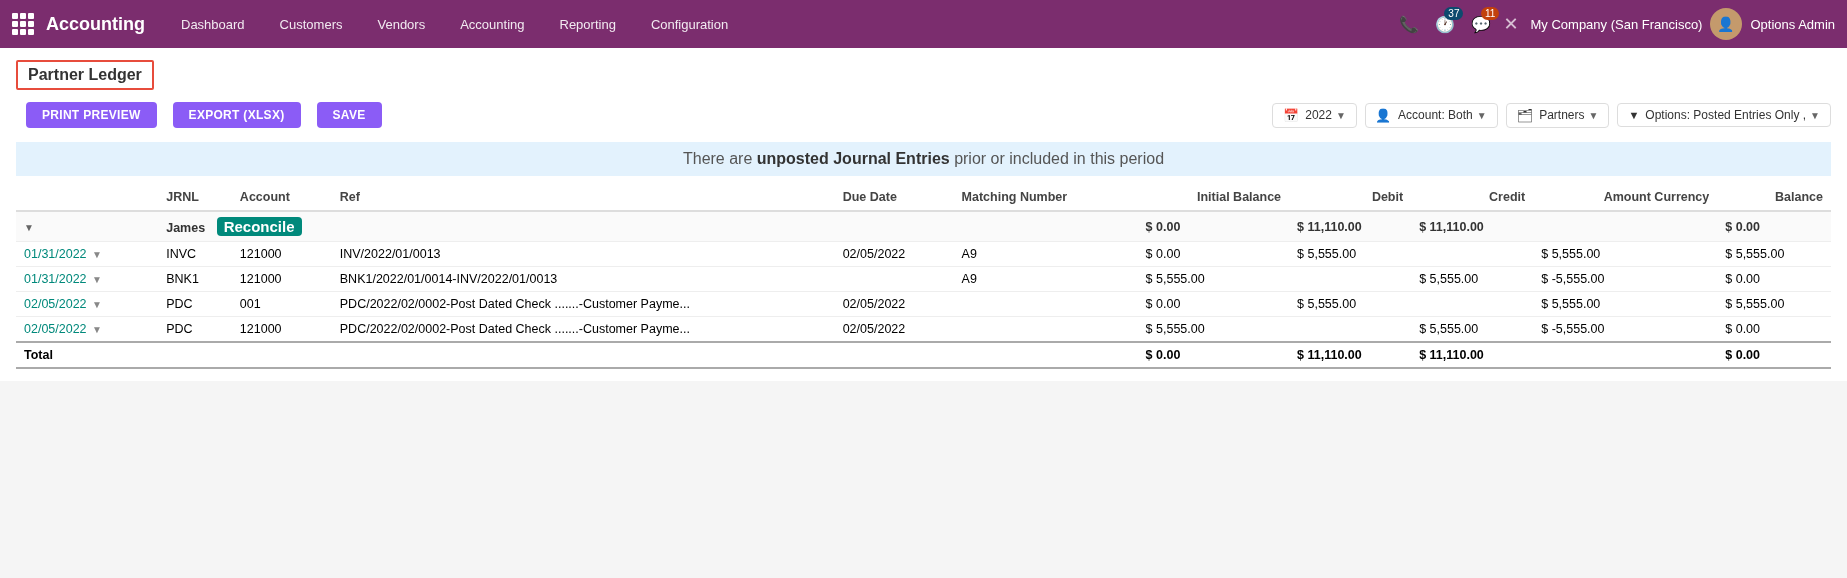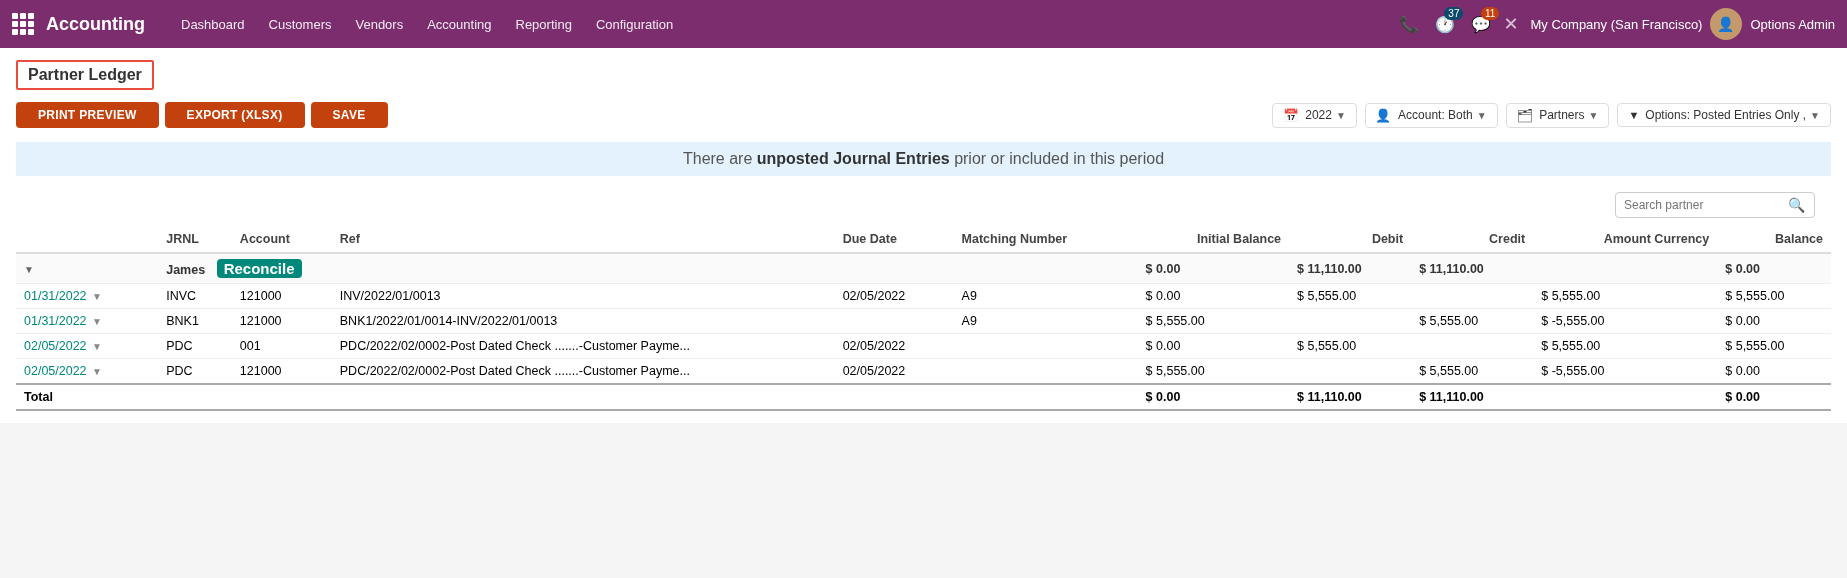--- a/index.html
+++ b/index.html
@@ -28,21 +28,21 @@
     }
     .topnav-brand {
       font-size: 18px;
       font-weight: 700;
       color: white;
       margin-right: 20px;
       white-space: nowrap;
     }
     .topnav-menu {
       display: flex;
-      gap: 0;
+      gap: 11px;
       flex: 1;
     }
     .topnav-menu-item {
       color: rgba(255,255,255,0.9);
       padding: 6px 12px;
       border-radius: 4px;
       cursor: pointer;
       font-size: 13px;
       white-space: nowrap;
     }
@@ -120,29 +120,30 @@
     }
 
     
     .toolbar {
       display: flex;
       align-items: center;
       gap: 6px;
       margin-bottom: 14px;
     }
     .btn-teal {
-      background: #c2410c;
+      background: #8b5cf6;
       color: white;
       border: none;
-      padding: 6px 22px;
+      padding: 6px 16px;
       border-radius: 4px;
       cursor: pointer;
       font-size: 12px;
       font-weight: 600;
       letter-spacing: 0.3px;
+      margin-left: 10px;
     }
     .toolbar-right {
       margin-left: auto;
       display: flex;
       align-items: center;
       gap: 8px;
     }
     .filter-btn {
       display: flex;
       align-items: center;
@@ -335,26 +336,20 @@
       </button>
     </div>
   </div>
 
   
   <div class="alert-banner">
     <span>There are </span><strong>unposted Journal Entries</strong><span> prior or included in this period</span>
   </div>
 
   
-  <div class="search-row">
-    <div class="search-box">
-      <input type="text" placeholder="Search partner" style="">
-      <span class="search-icon">🔍</span>
-    </div>
-  </div>
 
   
   <div class="table-container">
     <table>
       <thead>
         <tr>
           <th></th>
           <th>JRNL</th>
           <th>Account</th>
           <th>Ref</th>

